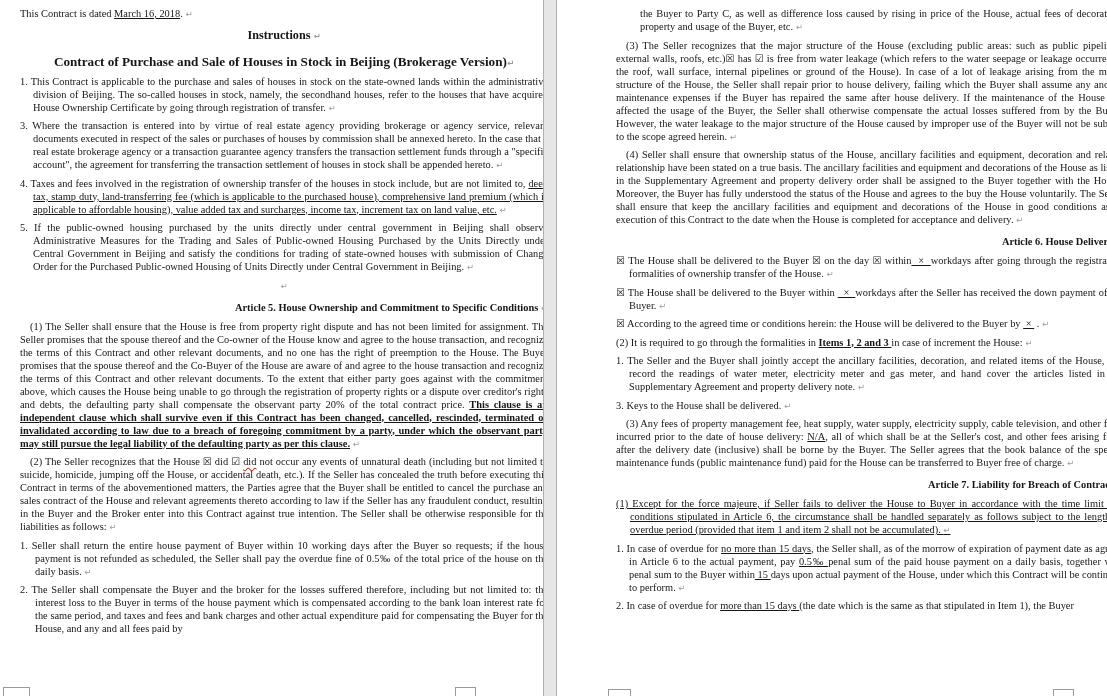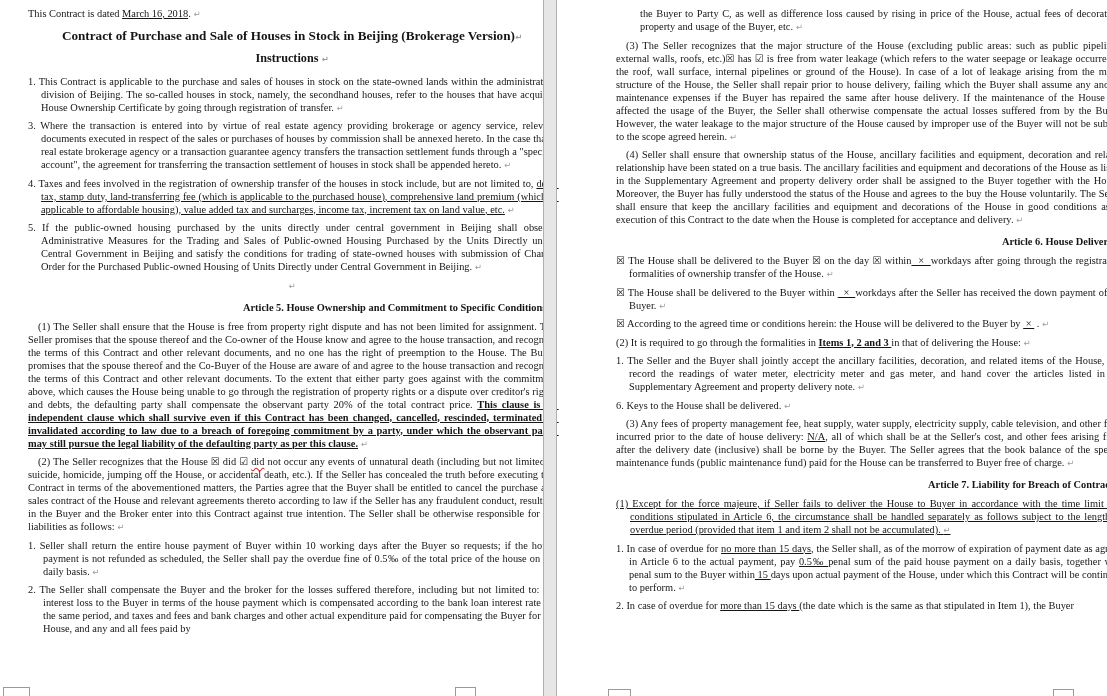--- a/index.html
+++ b/index.html
@@ -3,21 +3,21 @@
 <meta charset="utf-8">
 <style>
   html,body{margin:0;padding:0;background:#ffffff;}
   #screen{
     position:relative;width:1107px;height:696px;overflow:hidden;
     background:#ffffff;color:#161616;
     font-family:"Liberation Serif","DejaVu Serif",serif;
     font-size:10.4px;line-height:13px;
   }
   .page{position:absolute;top:0;height:696px;box-sizing:border-box;background:#fff;}
-  #page-left{left:8px;width:610px;padding:7px 62px 0 20px;}
+  #page-left{left:0;width:610px;padding:7px 62px 0 20px;}
   #page-right{left:583px;width:550px;padding:7px 10px 0 33px;}
   .page-gap{
     position:absolute;left:543px;top:0;width:14px;height:696px;box-sizing:border-box;
     background:#e6e6e6;border-left:1px solid #b0b0b0;border-right:1px solid #b0b0b0;
   }
   .blk{text-align:justify;margin:0 0 4.5px 0;}
   .title{text-align:center;font-weight:bold;font-size:13.2px;line-height:20px;margin:3px 0 2px 0;white-space:nowrap;}
   .subtitle{text-align:center;font-weight:bold;font-size:12.2px;line-height:18px;margin:0 0 7px 0;}
   .heading{font-weight:bold;text-align:right;margin:8px 0 5px 0;}
   .p{text-indent:10px;}
@@ -40,45 +40,45 @@
   #fbox-left-2{left:455px;top:687px;width:21px;height:12px;}
   #fbox-right-1{left:608px;top:689px;width:23px;height:10px;}
   #fbox-right-2{left:1053px;top:689px;width:21px;height:10px;}
 </style>
 </head>
 <body>
 
 <div id="screen">
   <div class="page" id="page-left">
       <div class="blk pf"><span class="r-n">This Contract is dated </span><span class="r-u">March 16, 2018</span><span class="r-n">. </span><span class="r-m">↵</span></div>
+      <div class="blk subtitle"><span class="r-n">Instructions </span><span class="r-m">↵</span></div>
       <div class="blk title"><span class="r-n">Contract of Purchase and Sale of Houses in Stock in Beijing (Brokerage Version)</span><span class="r-m">↵</span></div>
-      <div class="blk subtitle"><span class="r-n">Instructions </span><span class="r-m">↵</span></div>
       <div class="blk li1"><span class="r-n">1. This Contract is applicable to the purchase and sales of houses in stock on the state-owned lands within the administrative division of Beijing. The so-called houses in stock, namely, the secondhand houses, refer to the houses that have acquired House Ownership Certificate by going through registration of transfer. </span><span class="r-m">↵</span></div>
       <div class="blk li1"><span class="r-n">3. Where the transaction is entered into by virtue of real estate agency providing brokerage or agency service, relevant documents executed in respect of the sales or purchases of houses by commission shall be annexed hereto. In the case that a real estate brokerage agency or a transaction guarantee agency transfers the transaction settlement funds through a "specific account", the agreement for transferring the transaction settlement of houses in stock shall be appended hereto. </span><span class="r-m">↵</span></div>
       <div class="blk li1"><span class="r-n">4. Taxes and fees involved in the registration of ownership transfer of the houses in stock include, but are not limited to, </span><span class="r-u">deed tax, stamp duty, land-transferring fee (which is applicable to the purchased house), comprehensive land premium (which is applicable to affordable housing), value added tax and surcharges, income tax, increment tax on land value, etc.</span><span class="r-n"> </span><span class="r-m">↵</span></div>
       <div class="blk li1"><span class="r-n">5. If the public-owned housing purchased by the units directly under central government in Beijing shall observe </span><span class="r-i">Administrative Measures for the Trading and Sales of Public-owned Housing Purchased by the Units Directly under Central Government in Beijing</span><span class="r-n"> and satisfy the conditions for trading of state-owned houses with submission of </span><span class="r-i">Change Order for the Purchased Public-owned Housing of Units Directly under Central Government in Beijing</span><span class="r-n">. </span><span class="r-m">↵</span></div>
       <div class="blk blank"><span class="r-m">↵</span></div>
       <div class="blk heading"><span class="r-n">Article 5. House Ownership and Commitment to Specific Conditions </span><span class="r-m">↵</span></div>
       <div class="blk p"><span class="r-n">(1) The Seller shall ensure that the House is free from property right dispute and has not been limited for assignment. The Seller promises that the spouse thereof and the Co-owner of the House know and agree to the house transaction, and recognize the terms of this Contract and other relevant documents, and no one has the right of preemption to the House. The Buyer promises that the spouse thereof and the Co-Buyer of the House are aware of and agree to the house transaction and recognize the terms of this Contract and other relevant documents. To the extent that either party goes against with the commitment above, which causes the House being unable to go through the registration of property rights or a dispute over creditor's rights and debts, the defaulting party shall compensate the observant party 20% of the total contract price. </span><span class="r-bu">This clause is an independent clause which shall survive even if this Contract has been changed, cancelled, rescinded, terminated or invalidated according to law due to a breach of foregoing commitment by a party, under which the observant party may still pursue the legal liability of the defaulting party as per this clause.</span><span class="r-n"> </span><span class="r-m">↵</span></div>
       <div class="blk p"><span class="r-n">(2) The Seller recognizes that the House </span><span class="r-cb">☒</span><span class="r-n"> did </span><span class="r-cb">☑</span><span class="r-n"> </span><span class="r-w">did</span><span class="r-n"> not occur any events of unnatural death (including but not limited to suicide, homicide, jumping off the House, or accidental death, etc.). If the Seller has concealed the truth before executing this Contract in terms of the abovementioned matters, the Parties agree that the Buyer shall be entitled to cancel the purchase and sales contract of the House and relevant agreements thereto according to law if the Seller has any fraudulent conduct, resulting in the Buyer and the Broker enter into this Contract against true intention. The Seller shall be otherwise responsible for the liabilities as follows: </span><span class="r-m">↵</span></div>
       <div class="blk li2"><span class="r-n">1. Seller shall return the entire house payment of Buyer within 10 working days after the Buyer so requests; if the house payment is not refunded as scheduled, the Seller shall pay the overdue fine of 0.5‰ of the total price of the house on the daily basis. </span><span class="r-m">↵</span></div>
       <div class="blk li2"><span class="r-n">2. The Seller shall compensate the Buyer and the broker for the losses suffered therefore, including but not limited to: the interest loss to the Buyer in terms of the house payment which is compensated according to the bank loan interest rate for the same period, and taxes and fees and bank charges and other actual expenditure paid for compensating the Buyer for the House, and any and all fees paid by</span></div>
     </div>
   <div class="page-gap"></div>
   <div class="page" id="page-right">
       <div class="blk cont"><span class="r-n">the Buyer to Party C, as well as difference loss caused by rising in price of the House, actual fees of decoration, property and usage of the Buyer, etc. </span><span class="r-m">↵</span></div>
       <div class="blk p"><span class="r-n">(3) The Seller recognizes that the major structure of the House (excluding public areas: such as public pipelines, external walls, roofs, etc.)</span><span class="r-cb">☒</span><span class="r-n"> has </span><span class="r-cb">☑</span><span class="r-n"> is free from water leakage (which refers to the water seepage or leakage occurred in the roof, wall surface, internal pipelines or ground of the House). In case of a lot of leakage arising from the major structure of the House, the Seller shall repair prior to house delivery, failing which the Buyer shall assume any and all maintenance expenses if the Buyer has repaired the same after house delivery. If the maintenance of the House has affected the usage of the Buyer, the Seller shall otherwise compensate the actual losses suffered from by the Buyer. However, the water leakage to the major structure of the House caused by improper use of the Buyer will not be subject to the scope agreed herein. </span><span class="r-m">↵</span></div>
       <div class="blk p"><span class="r-n">(4) Seller shall ensure that ownership status of the House, ancillary facilities and equipment, decoration and related relationship have been stated on a true basis. The ancillary facilities and equipment and decorations of the House as listed in the Supplementary Agreement and property delivery order shall be assigned to the Buyer together with the House. Moreover, the Buyer has fully understood the status of the House and agrees to the buy the House voluntarily. The Seller shall ensure that keep the ancillary facilities and equipment and decorations of the House in good conditions as of execution of this Contract to the date when the House is completed for acceptance and delivery. </span><span class="r-m">↵</span></div>
       <div class="blk heading"><span class="r-n">Article 6. House Delivery </span><span class="r-m">↵</span></div>
       <div class="blk licheck"><span class="r-cb">☒</span><span class="r-n"> The House shall be delivered to the Buyer </span><span class="r-cb">☒</span><span class="r-n"> on the day </span><span class="r-cb">☒</span><span class="r-n"> within</span><span class="r-u">  ×  </span><span class="r-n">workdays after going through the registration formalities of ownership transfer of the House. </span><span class="r-m">↵</span></div>
       <div class="blk licheck"><span class="r-cb">☒</span><span class="r-n"> The House shall be delivered to the Buyer within </span><span class="r-u">  ×  </span><span class="r-n">workdays after the Seller has received the down payment of the Buyer. </span><span class="r-m">↵</span></div>
       <div class="blk licheck"><span class="r-cb">☒</span><span class="r-n"> According to the agreed time or conditions herein: the House will be delivered to the Buyer by </span><span class="r-u"> × </span><span class="r-n"> . </span><span class="r-m">↵</span></div>
-      <div class="blk pf"><span class="r-n">(2) It is required to go through the formalities in </span><span class="r-bu">Items 1, 2 and 3 </span><span class="r-n">in that of delivering the House: </span><span class="r-m">↵</span></div>
+      <div class="blk pf"><span class="r-n">(2) It is required to go through the formalities in </span><span class="r-bu">Items 1, 2 and 3 </span><span class="r-n">in case of increment the House: </span><span class="r-m">↵</span></div>
       <div class="blk li1"><span class="r-n">1. The Seller and the Buyer shall jointly accept the ancillary facilities, decoration, and related items of the House, and record the readings of water meter, electricity meter and gas meter, and hand cover the articles listed in the Supplementary Agreement and property delivery note. </span><span class="r-m">↵</span></div>
-      <div class="blk li1"><span class="r-n">6. Keys to the House shall be delivered. </span><span class="r-m">↵</span></div>
+      <div class="blk li1"><span class="r-n">3. Keys to the House shall be delivered. </span><span class="r-m">↵</span></div>
       <div class="blk p"><span class="r-n">(3) Any fees of property management fee, heat supply, water supply, electricity supply, cable television, and other fees, incurred prior to the date of house delivery: </span><span class="r-u">N/A</span><span class="r-n">, all of which shall be at the Seller's cost, and other fees arising from after the delivery date (inclusive) shall be borne by the Buyer. The Seller agrees that the book balance of the special maintenance funds (public maintenance fund) paid for the House can be transferred to Buyer free of charge. </span><span class="r-m">↵</span></div>
       <div class="blk heading"><span class="r-n">Article 7. Liability for Breach of Contract </span><span class="r-m">↵</span></div>
       <div class="blk lip"><span class="r-n">(1) Except for the force majeure, if Seller fails to deliver the House to Buyer in accordance with the time limit and conditions stipulated in Article 6, the circumstance shall be handled separately as follows subject to the length of overdue period (provided that item 1 and item 2 shall not be accumulated). </span><span class="r-m">↵</span></div>
       <div class="blk li1"><span class="r-n">1. In case of overdue for </span><span class="r-u">no more than 15 days</span><span class="r-n">, the Seller shall, as of the morrow of expiration of payment date as agreed in Article 6 to the actual payment, pay </span><span class="r-u">0.5‰ </span><span class="r-n">penal sum of the paid house payment on a daily basis, together with penal sum to the Buyer within</span><span class="r-u"> 15 </span><span class="r-n">days upon actual payment of the House, under which this Contract will be continued to perform. </span><span class="r-m">↵</span></div>
       <div class="blk li1"><span class="r-n">2. In case of overdue for </span><span class="r-u">more than 15 days </span><span class="r-n">(the date which is the same as that stipulated in Item 1), the Buyer</span></div>
     </div>
   <div class="fbox" id="fbox-left-1"></div>
   <div class="fbox" id="fbox-left-2"></div>
   <div class="fbox" id="fbox-right-1"></div>
   <div class="fbox" id="fbox-right-2"></div>

